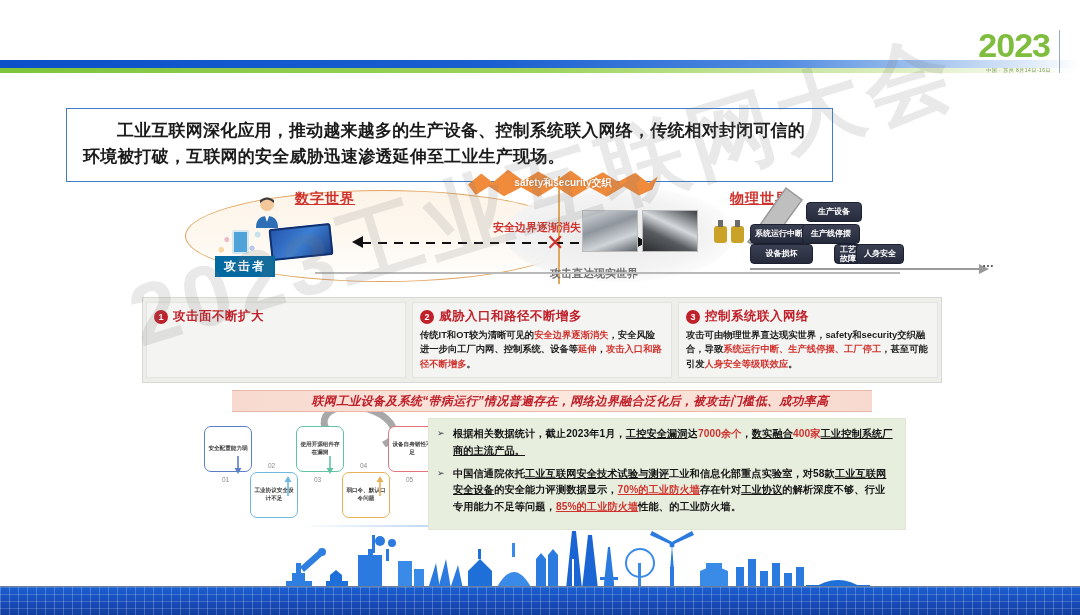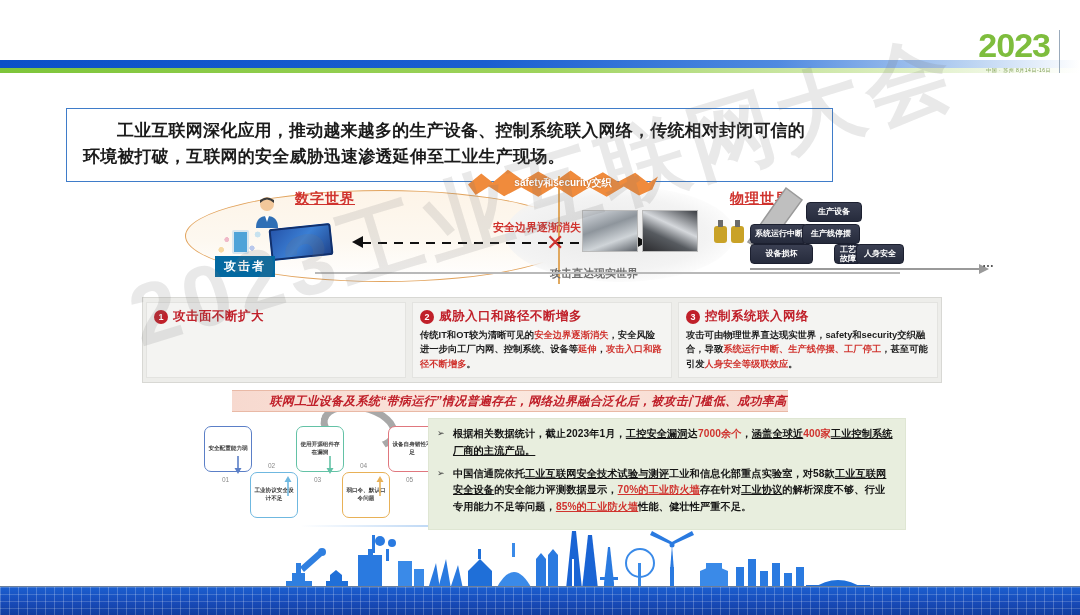--- a/index.html
+++ b/index.html
@@ -180,21 +180,21 @@
     width: 14px; height: 14px; border-radius: 50%; background: #c0202a; color: #fff;
     font-size: 9px; font-weight: bold; display: flex; align-items: center; justify-content: center;
     flex: 0 0 14px;
   }
   .card-title { font-size: 12.5px; font-weight: bold; color: #c0202a; letter-spacing: .5px; }
   .card-body { font-size: 9.3px; line-height: 1.55; color: #1d1d1d; font-weight: bold; }
   .hl { color: #d0332e; }
 
   
   .banner {
-    position: absolute; left: 232px; top: 390px; width: 556px; height: 22px;
+    position: absolute; left: 232px; top: 390px; width: 640px; height: 22px;
     background: linear-gradient(to right,#f7d9cf 0%, #fbe7de 50%, #f7d9cf 100%);
     border-top: 1px solid #e9b9a6; border-bottom: 1px solid #e9b9a6;
     display: flex; align-items: center; justify-content: center; z-index: 7; padding-left: 36px;
   }
   .banner span {
     font-size: 12px; font-weight: bold; font-style: italic; color: #c0202a; letter-spacing: .3px;
   }
 
   
   .flow { position: absolute; left: 200px; top: 422px; width: 240px; height: 108px; z-index: 6; }
@@ -363,25 +363,25 @@
       <path d="M130 34 L130 48" stroke="#63c2a6" stroke-width="1.6" fill="none"></path>
       <path d="M130 52 l-3.5 -6 h7 z" fill="#63c2a6"></path>
       <path d="M180 74 L180 58" stroke="#e8b157" stroke-width="1.6" fill="none"></path>
       <path d="M180 54 l-3.5 6 h7 z" fill="#e8b157"></path>
     </svg>
   </div>
 
   <div class="gpanel">
     <div class="gitem">
       <div class="gmark">➢</div>
-      <div class="gtext"><span class="">根据相关数据统计，截止2023年1月，</span><span class="u">工控安全漏洞</span><span class="">达</span><span class="hl">7000余个</span><span class="">，</span><span class="u">涵盖全球近</span><span class="hl">400家</span><span class="u">工业控制系统厂商的主流产品。</span></div>
+      <div class="gtext"><span class="">根据相关数据统计，截止2023年1月，</span><span class="u">工控安全漏洞</span><span class="">达</span><span class="hl">7000余个</span><span class="">，</span><span class="u">数实融合</span><span class="hl">400家</span><span class="u">工业控制系统厂商的主流产品。</span></div>
     </div>
     <div class="gitem">
       <div class="gmark">➢</div>
-      <div class="gtext"><span class="">中国信通院依托</span><span class="u">工业互联网安全技术试验与测评</span><span class="">工业和信息化部重点实验室，对58款</span><span class="u">工业互联网安全设备</span><span class="">的安全能力评测数据显示，</span><span class="hl u">70%的工业防火墙</span><span class="">存在针对</span><span class="u">工业协议</span><span class="">的解析深度不够、行业专用能力不足等问题，</span><span class="hl u">85%的工业防火墙</span><span class="">性能、健壮性严重不足。</span></div>
+      <div class="gtext"><span class="">中国信通院依托</span><span class="u">工业互联网安全技术试验与测评</span><span class="">工业和信息化部重点实验室，对58款</span><span class="u">工业互联网安全设备</span><span class="">的安全能力评测数据显示，</span><span class="hl u">70%的工业防火墙</span><span class="">存在针对</span><span class="u">工业协议</span><span class="">的解析深度不够、行业专用能力不足等问题，</span><span class="hl u">85%的工业防火墙</span><span class="">性能、的工业防火墙。</span></div>
     </div>
   </div>
 
   <div class="footer">
     <div class="ftop-line"></div>
     <svg class="skyline" viewBox="0 0 1080 62" preserveAspectRatio="none">
       <g fill="#2f7fe0">
         <path d="M292 62 l0 -16 l4 0 l0 -10 l5 0 l0 10 l4 0 l0 16 z"></path>
         <path d="M300 40 l18 -16 l4 5 l-18 16 z"></path>
         <circle cx="322" cy="25" r="4"></circle>

